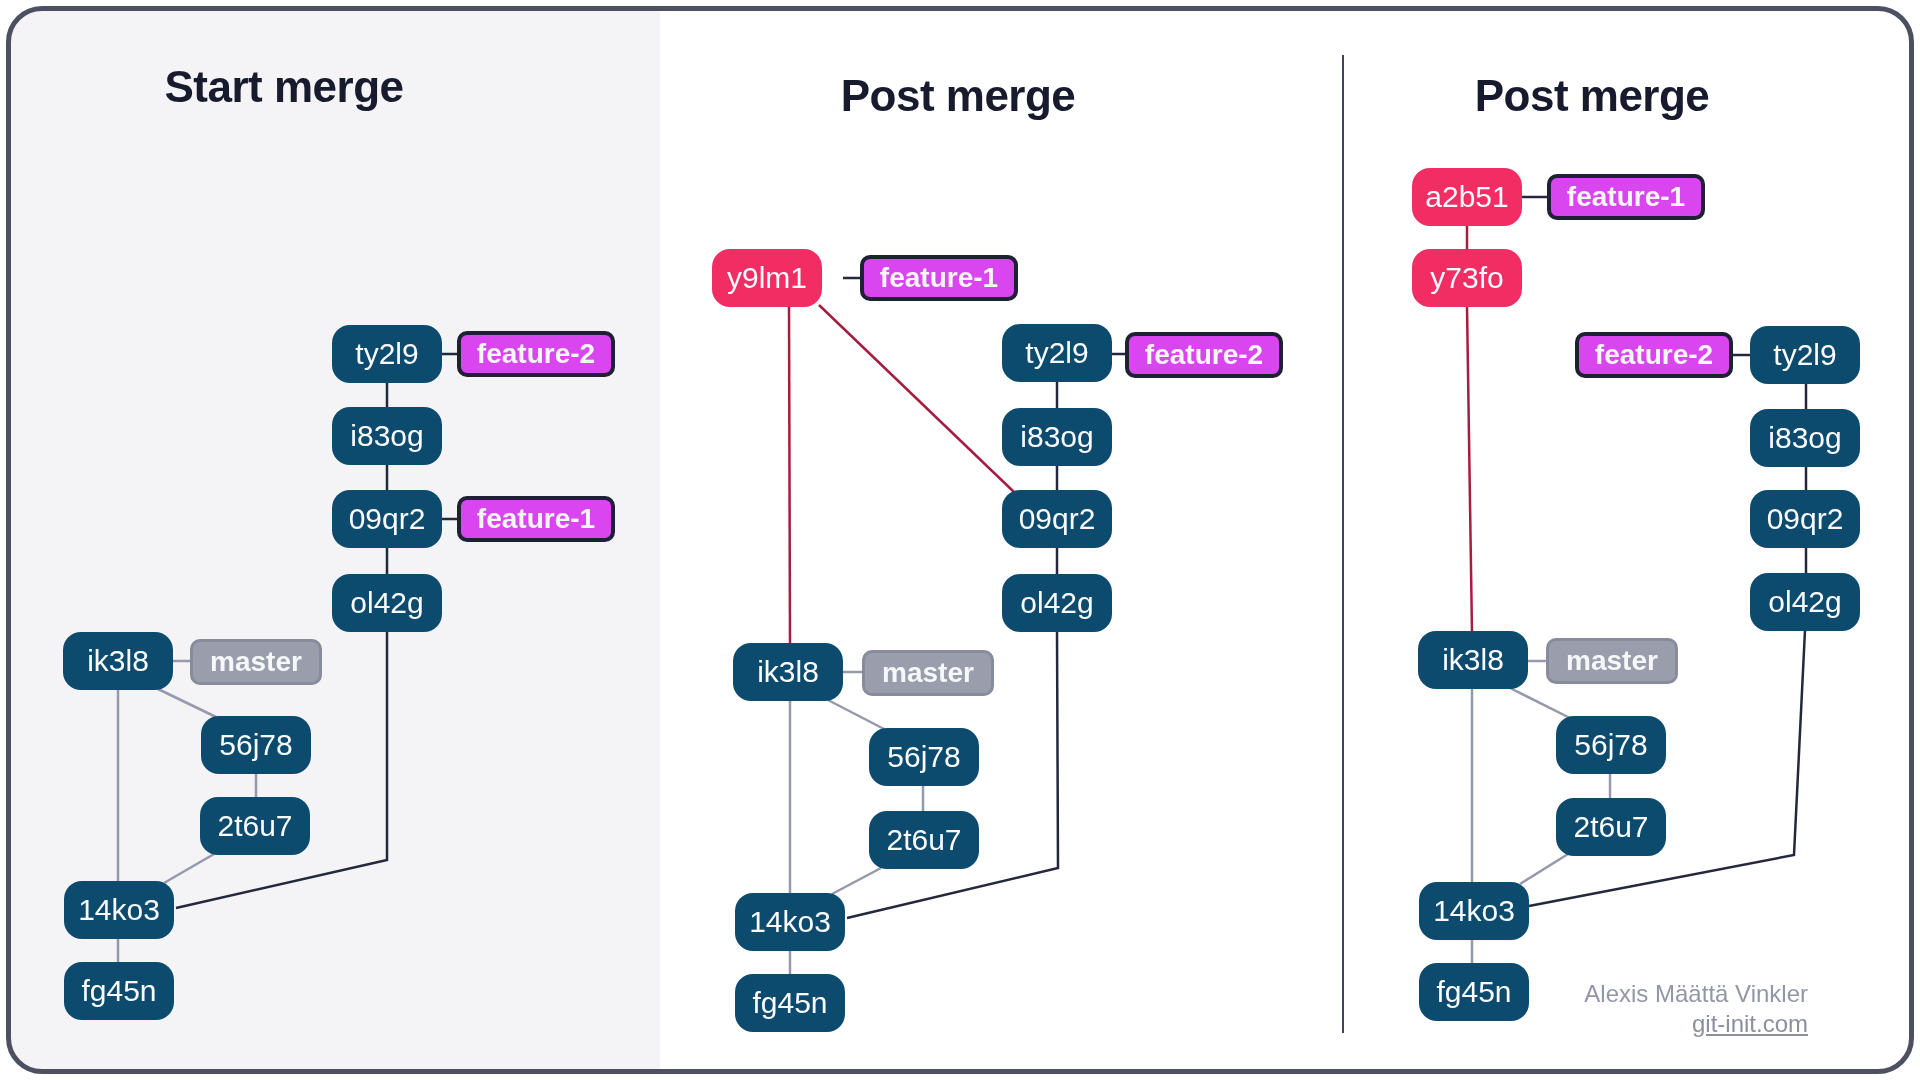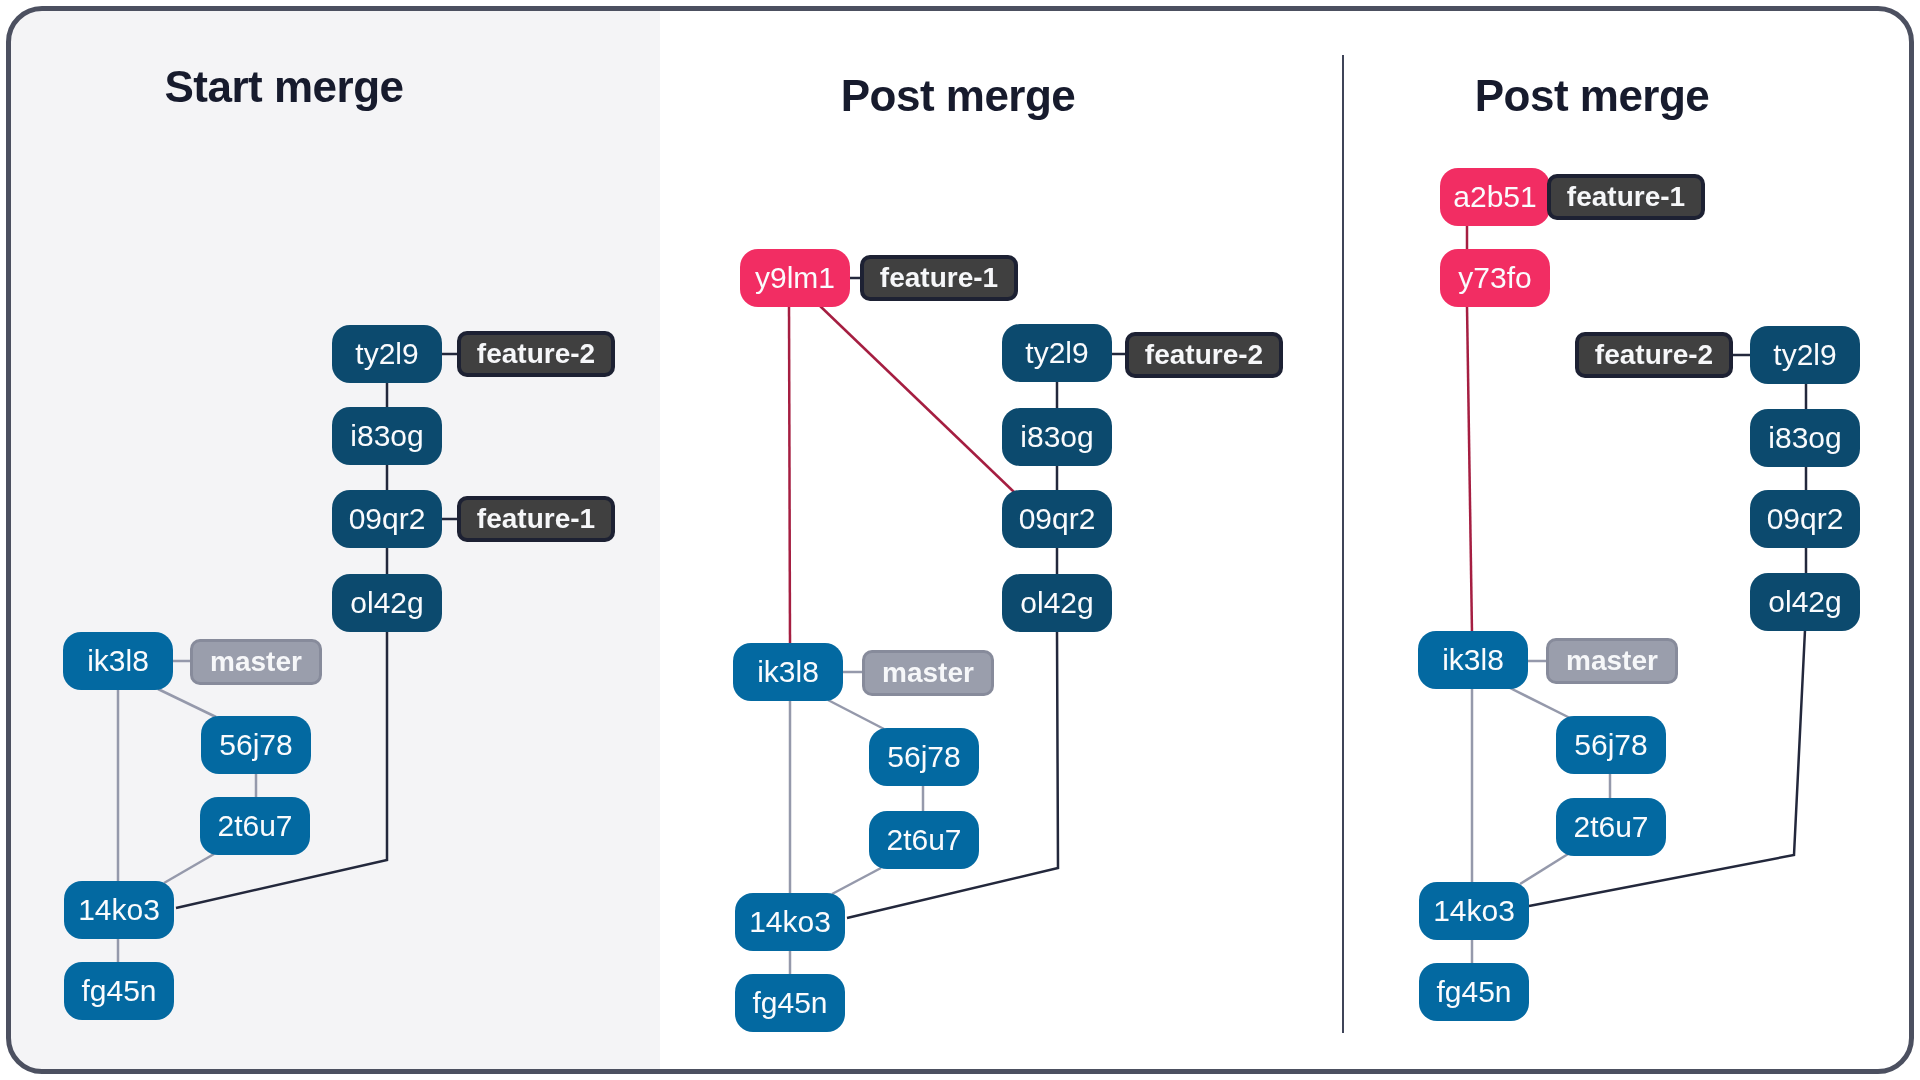--- a/index.html
+++ b/index.html
@@ -14,26 +14,26 @@
   .e-dark{stroke:#23283c;stroke-width:2.5;fill:none;}
   .e-gray{stroke:#9599ab;stroke-width:2.5;fill:none;}
   .e-red{stroke:#a51e41;stroke-width:2.5;fill:none;}
   .e-div{stroke:#3f4458;stroke-width:2;fill:none;}
   .title{position:absolute;transform:translateX(-50%);font-size:44px;font-weight:bold;
          color:#171b2d;white-space:nowrap;z-index:3;letter-spacing:-0.5px;}
   .commit{position:absolute;width:110px;height:58px;border-radius:18px;z-index:3;
           display:flex;align-items:center;justify-content:center;
           font-size:30px;color:#fafbfd;box-sizing:border-box;}
   .commit.dark{background:#0c4a6e;}
-  .commit.light{background:#0369a1;}
-  .commit.pink{background:#f22d63;margin-left:28px;}
+  .commit.light{background:#0c4a6e;}
+  .commit.pink{background:#f22d63;}
   .branch{position:absolute;height:46px;border-radius:10px;z-index:3;
           display:flex;align-items:center;justify-content:center;
           font-size:28px;font-weight:bold;color:#f6f7f9;box-sizing:border-box;}
-  .branch.feat{width:158px;background:#404040;border:4px solid #1d2133;}
+  .branch.feat{width:158px;background:#d946ef;border:4px solid #1d2133;}
   .branch.master{width:132px;background:#9a9eac;border:3px solid #878b9b;}
   .attribution{position:absolute;right:112px;top:979px;text-align:right;z-index:3;
                font-size:24px;color:#9297a6;line-height:1.25;}
   .attribution .site{display:block;text-decoration:underline;color:#8b90a0;cursor:pointer;}
 </style>
 </head>
 <body>
 
 <div class="stage">
 
@@ -131,15 +131,19 @@
     <div class="commit dark" style="left:1750px;top:490px">09qr2</div>
     <div class="commit dark" style="left:1750px;top:573px">ol42g</div>
     <div class="commit light" style="left:1418px;top:631px">ik3l8</div>
     <div class="branch master" style="left:1546px;top:638px">master</div>
     <div class="commit light" style="left:1556px;top:716px">56j78</div>
     <div class="commit light" style="left:1556px;top:798px">2t6u7</div>
     <div class="commit light" style="left:1419px;top:882px">14ko3</div>
     <div class="commit light" style="left:1419px;top:963px">fg45n</div>
   </div>
 
+  <div class="attribution">
+    <div>Alexis Määttä Vinkler</div>
+    <span class="site">git-init.com</span>
+  </div>
 
   <div class="frame"></div>
 </div>
 
 </body></html>

